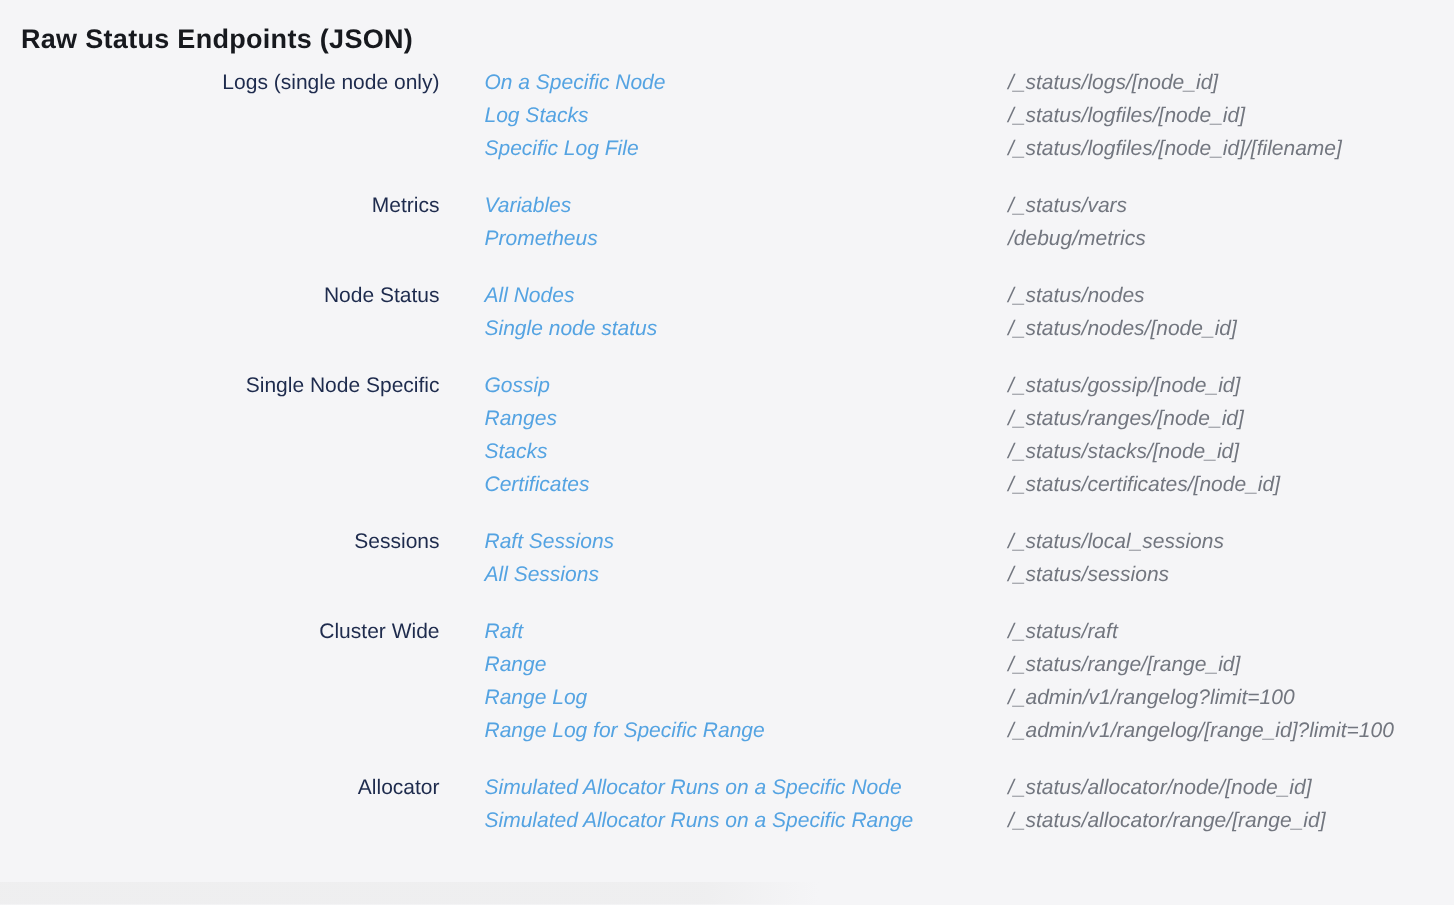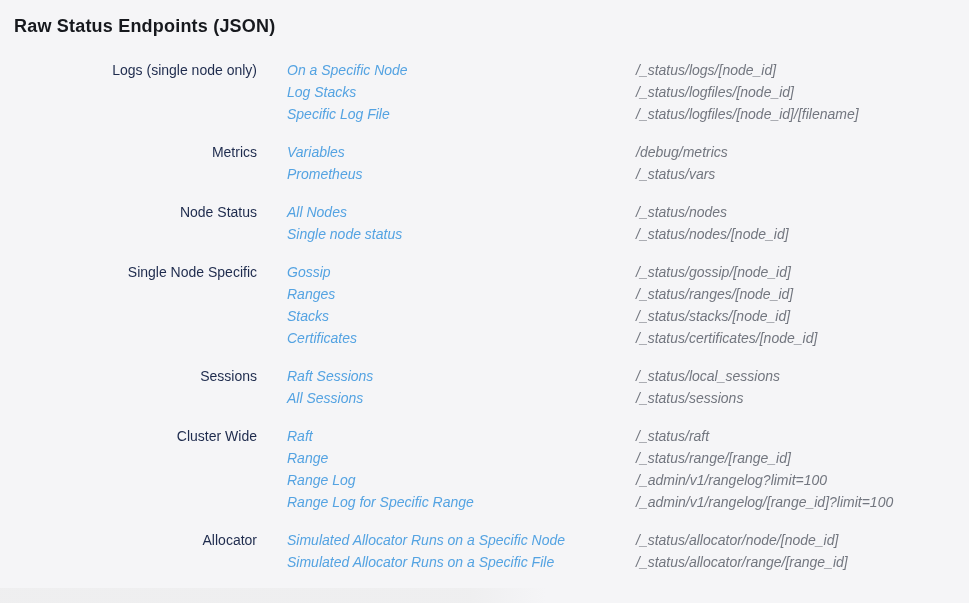--- a/index.html
+++ b/index.html
@@ -17,21 +17,22 @@
   .page-title {
     margin: 0;
     padding: 13px 4px 0 14px;
     font-size: 18px;
     line-height: 26px;
     font-weight: 700;
     color: #17191e;
     letter-spacing: 0.2px;
   }
   .endpoint-table {
-    margin-top: 20px;
+    margin-top: 4px;
+    padding-left: 36px;
   }
   .group-row {
     display: grid;
     grid-template-columns: 287px 349px 1fr;
     margin-bottom: 16px;
   }
   .category {
     text-align: right;
     padding-right: 30px;
     box-sizing: border-box;
@@ -86,22 +87,22 @@
           <div class="endpoint-path">/_status/logfiles/[node_id]/[filename]</div>
         </div>
       </div>
       <div class="group-row">
         <div class="category">Metrics</div>
         <div class="links">
           <a class="endpoint-link" href="#">Variables</a>
           <a class="endpoint-link" href="#">Prometheus</a>
         </div>
         <div class="paths">
+          <div class="endpoint-path">/_status/vars</div>
           <div class="endpoint-path">/debug/metrics</div>
-          <div class="endpoint-path">/_status/vars</div>
         </div>
       </div>
       <div class="group-row">
         <div class="category">Node Status</div>
         <div class="links">
           <a class="endpoint-link" href="#">All Nodes</a>
           <a class="endpoint-link" href="#">Single node status</a>
         </div>
         <div class="paths">
           <div class="endpoint-path">/_status/nodes</div>
@@ -146,21 +147,21 @@
           <div class="endpoint-path">/_status/raft</div>
           <div class="endpoint-path">/_status/range/[range_id]</div>
           <div class="endpoint-path">/_admin/v1/rangelog?limit=100</div>
           <div class="endpoint-path">/_admin/v1/rangelog/[range_id]?limit=100</div>
         </div>
       </div>
       <div class="group-row">
         <div class="category">Allocator</div>
         <div class="links">
           <a class="endpoint-link" href="#">Simulated Allocator Runs on a Specific Node</a>
-          <a class="endpoint-link" href="#">Simulated Allocator Runs on a Specific File</a>
+          <a class="endpoint-link" href="#">Simulated Allocator Runs on a Specific Range</a>
         </div>
         <div class="paths">
           <div class="endpoint-path">/_status/allocator/node/[node_id]</div>
           <div class="endpoint-path">/_status/allocator/range/[range_id]</div>
         </div>
       </div>
     </div>
   <div class="bottom-shade"></div>
 </div>
 

